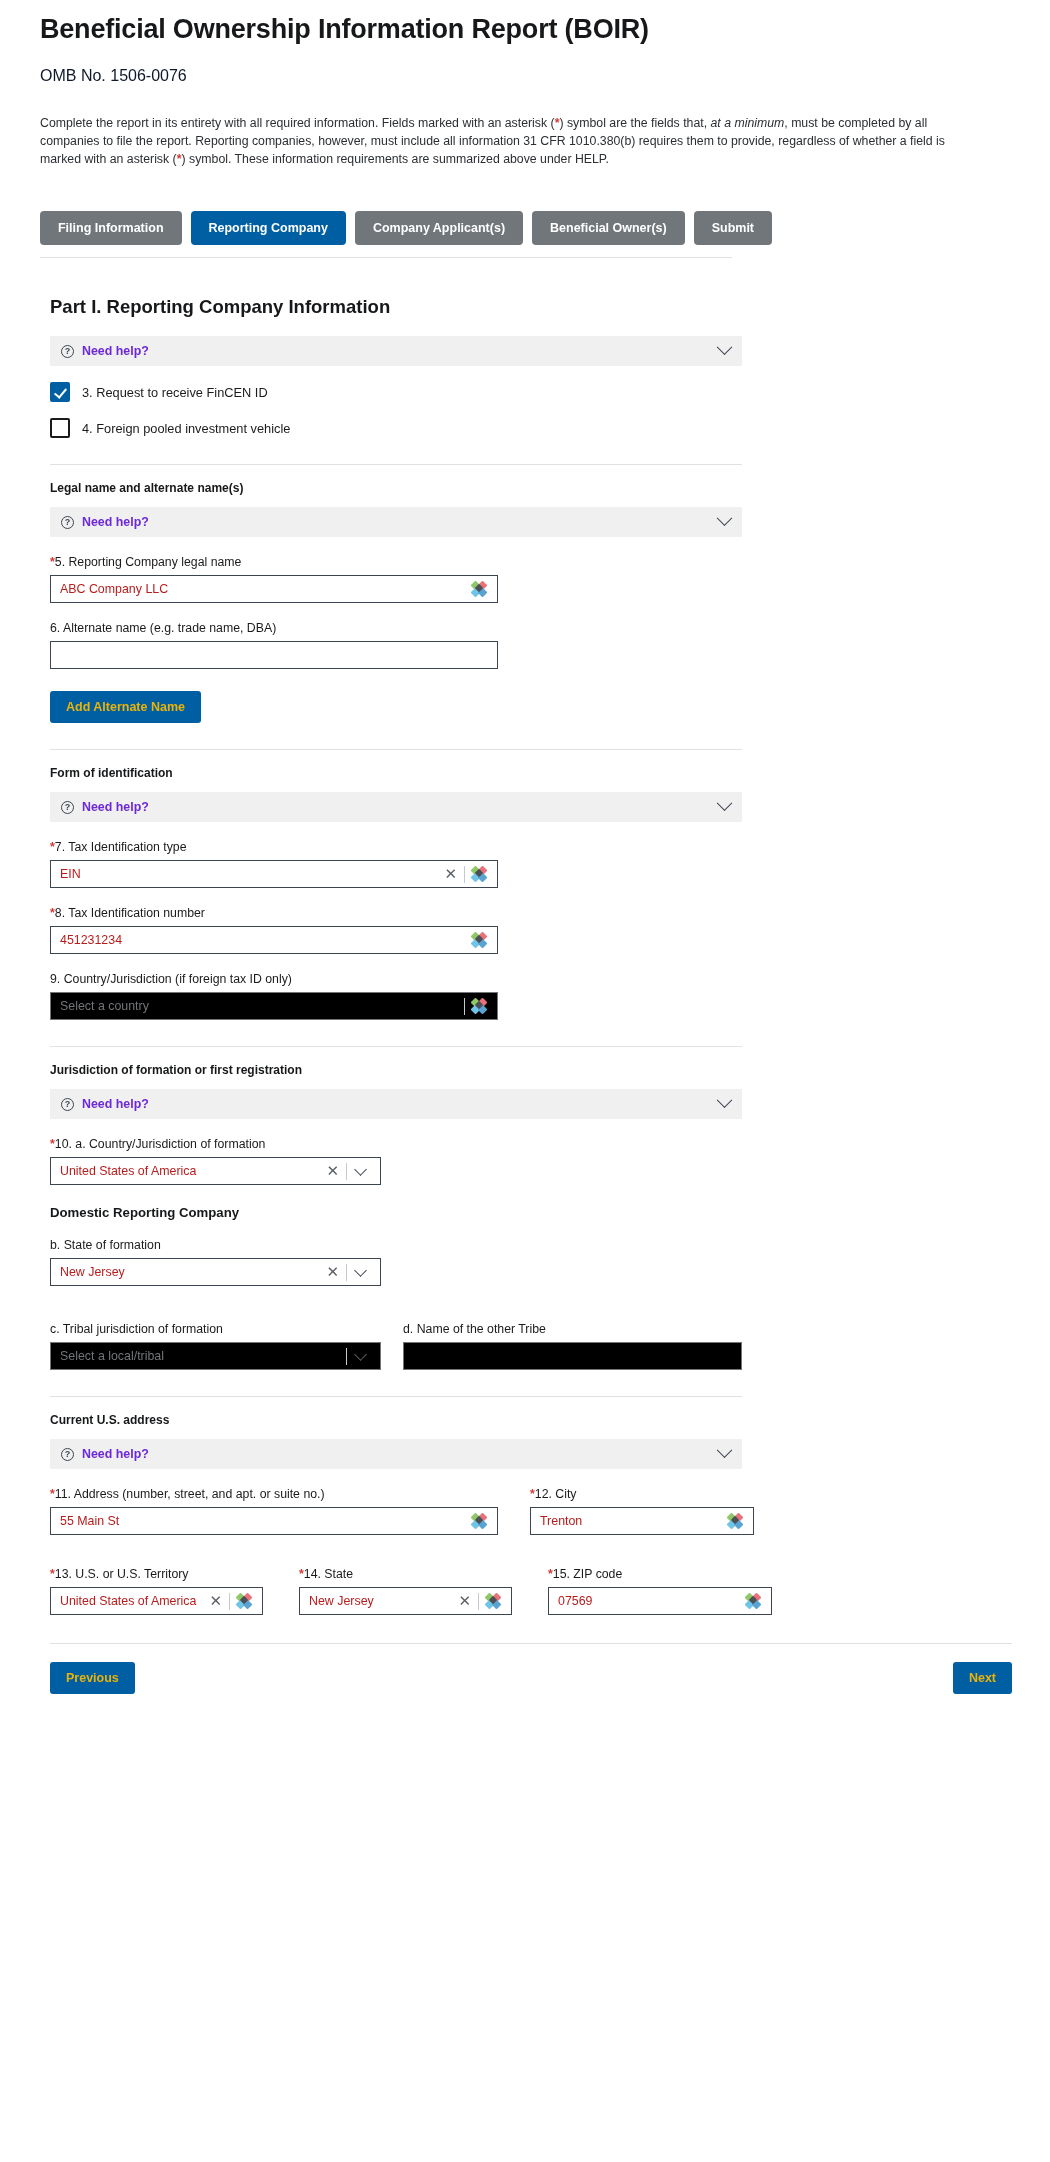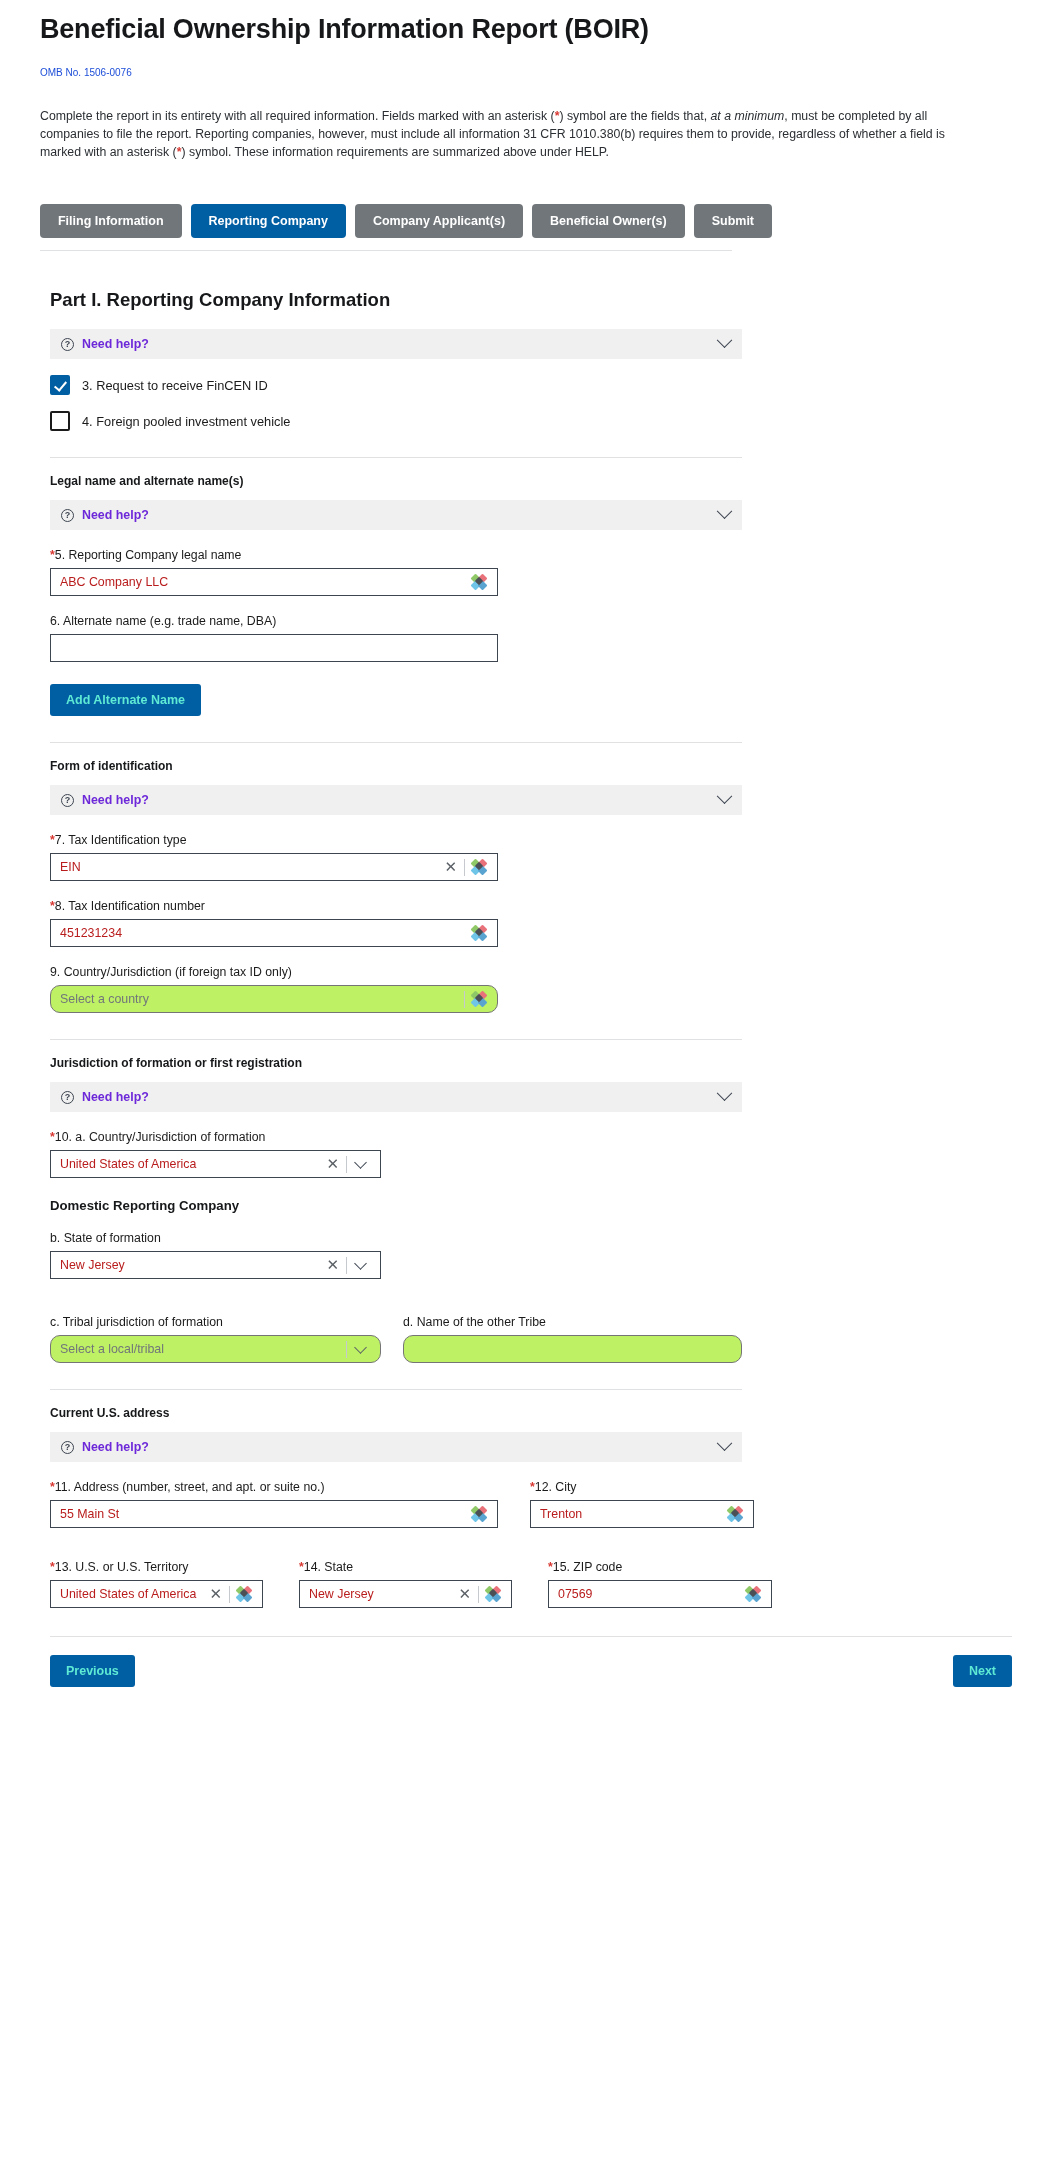--- a/index.html
+++ b/index.html
@@ -17,22 +17,22 @@
   
   .doc-title {
     font-size: 27px;
     font-weight: bold;
     color: #16181a;
     margin: 0;
     padding: 14px 0 0 40px;
     letter-spacing: -0.2px;
   }
   .omb {
-    font-size: 10px;
-    color: #1d4ed8;
+    font-size: 16px;
+    color: #0f172a;
     padding: 22px 0 0 40px;
   }
   .intro {
     font-size: 12.3px;
     line-height: 1.46;
     color: #2b2f33;
     padding: 18px 40px 0 40px;
     max-width: 1000px;
   }
   .intro .ast { color: #d83933; font-weight: bold; }
@@ -175,21 +175,21 @@
 
   .inputbox {
     height: 28px;
     border: 1px solid #3d4551;
     background: #fff;
     display: flex;
     align-items: center;
     padding: 0 6px 0 9px;
     position: relative;
   }
-  .inputbox.gray { background: #bef264; border-color: #757575; border-radius: 10px; }
+  .inputbox.gray { background: #000000; border-color: #757575; }
   .inputbox .val {
     font-size: 12.4px;
     color: #b91c1c;
     flex: 1 1 auto;
     overflow: hidden;
     white-space: nowrap;
   }
   .inputbox .ph {
     font-size: 12.4px;
     color: #71767a;
@@ -244,21 +244,21 @@
   }
   .pm-icon i.g { background: #8fc866; left: 0;   top: 0; }
   .pm-icon i.r { background: #e8717a; left: 7px; top: 0; }
   .pm-icon i.b { background: #6fc5e8; left: 0;   top: 7px; }
   .pm-icon i.d { background: #58a3d0; left: 7px; top: 7px; }
   .pm-icon i.k { background: #4a5056; left: 3.5px; top: 3.5px; width: 6px; height: 6px; z-index: 2; }
 
   
   .btn {
     background: #005ea2;
-    color: #5eead4;
+    color: #eab308;
     border: none;
     font-family: "Liberation Sans", sans-serif;
     font-size: 12.5px;
     font-weight: bold;
     padding: 9px 16px;
     border-radius: 3px;
     cursor: pointer;
   }
   .btn-add { margin: 22px 0 0 10px; }
 

